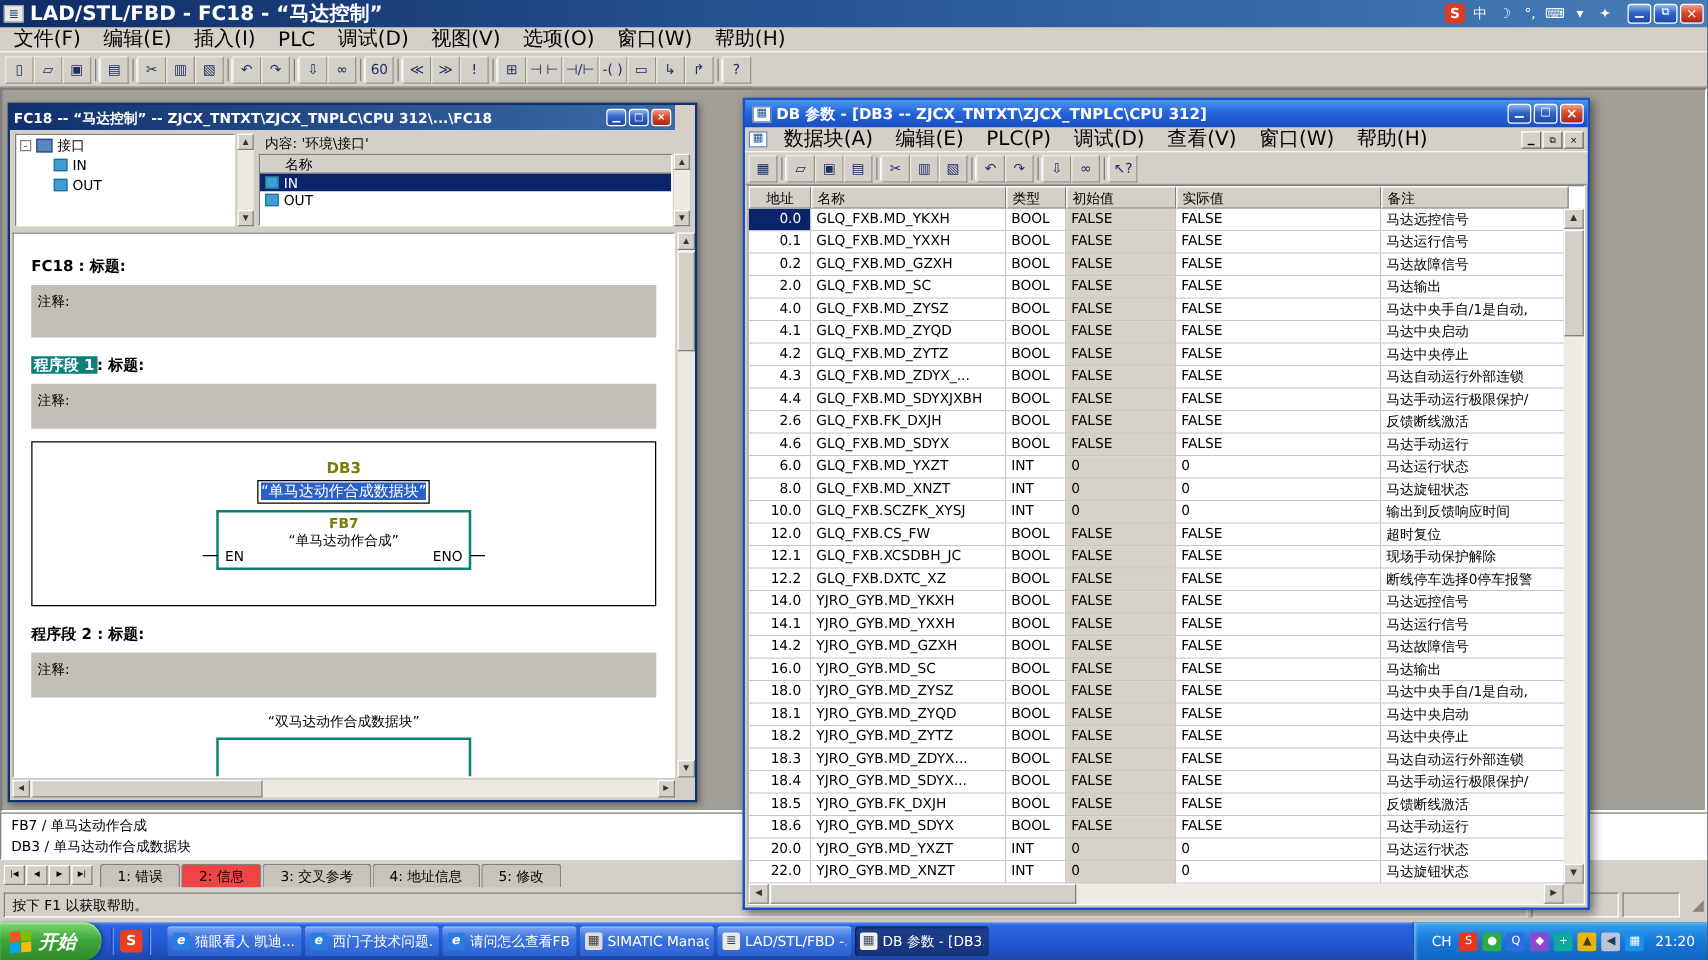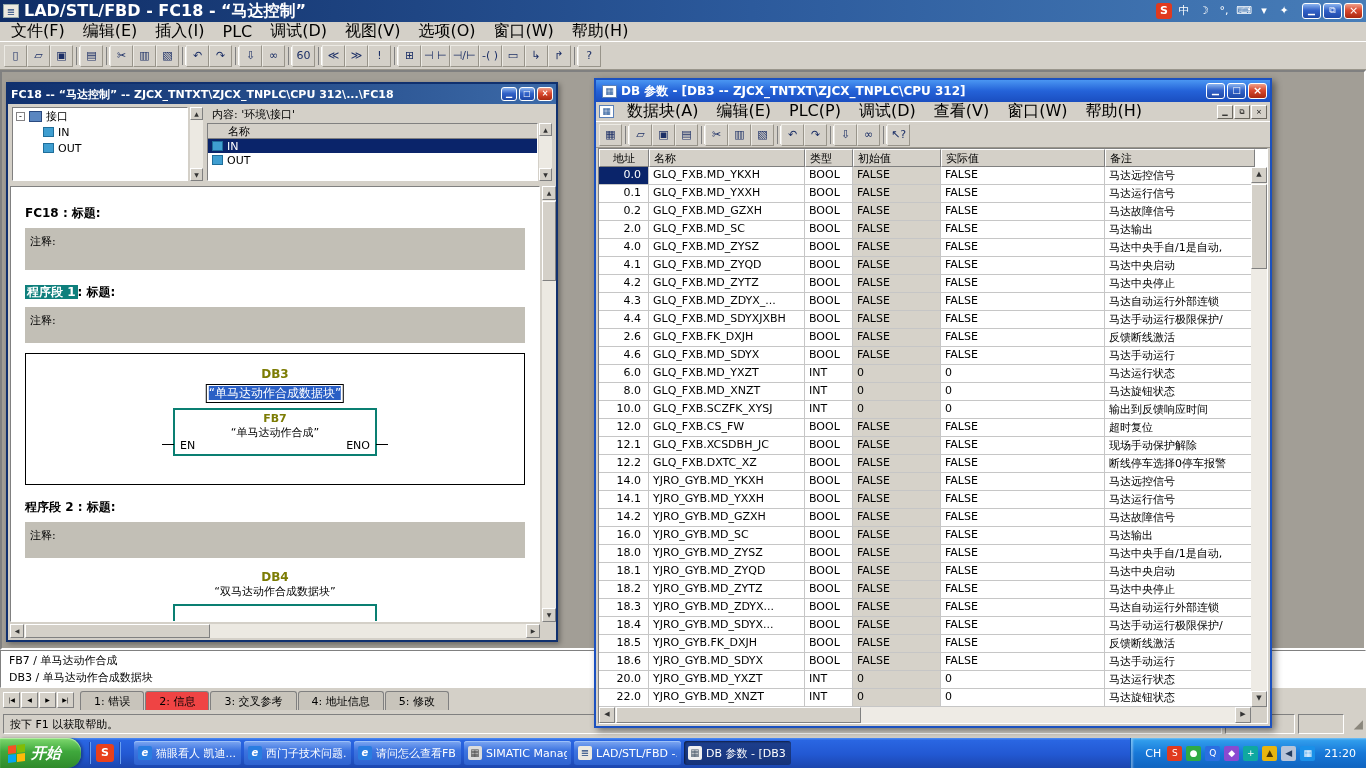--- a/index.html
+++ b/index.html
@@ -21,21 +21,21 @@
 .m-menubar{position:absolute;left:0;top:22px;right:0;height:20px;background:#d4d0c8;display:flex;align-items:center;border-bottom:1px solid #fff;padding-left:2px}
 .menu-item{padding:2px 9px;font-size:16px;white-space:nowrap}
 .m-toolbar{position:absolute;left:0;top:42px;right:0;height:28px;background:#d4d0c8;display:flex;align-items:center;padding-left:4px;border-bottom:1px solid #9a968c}
 .tbtn{min-width:23px;height:22px;line-height:20px;text-align:center;font-size:11px;color:#1c2f66;background:#d4d0c8;border:1px solid;border-color:#eceae4 #98948a #98948a #eceae4;padding:0 2px;white-space:nowrap}
 .tbtn.sep{width:7px;min-width:7px;border:none;position:relative;background:transparent}
 .tbtn.sep::before{content:"";position:absolute;left:3px;top:2px;bottom:2px;width:2px;border-left:1px solid #808080;border-right:1px solid #fff}
 .mdi{position:absolute;left:0;top:70px;right:0;height:580px;background:#a29e96;border:2px solid;border-color:#808080 #fff #fff #808080}
 
 
 .fc-win{position:absolute;left:4px;top:10px;width:552px;height:560px;background:#d4d0c8;border:2px solid #10306e;box-shadow:2px 2px 5px rgba(0,0,0,.35)}
-.fc-title{position:absolute;left:0;top:0;right:0;height:20px;background:linear-gradient(90deg,#10306e,#3c6aa8);color:#fff;display:flex;align-items:center;padding:0 3px;font-size:11px;font-weight:bold;white-space:nowrap;overflow:hidden}
+.fc-title{position:absolute;left:0;top:0;right:16px;height:20px;background:linear-gradient(90deg,#10306e,#3c6aa8);color:#fff;display:flex;align-items:center;padding:0 3px;font-size:11px;font-weight:bold;white-space:nowrap;overflow:hidden}
 .fc-title .win-ctrls{margin-left:auto}
 .fc-title .wbtn{width:16px;height:14px;line-height:11px;font-size:8px}
 .fc-iface{position:absolute;left:2px;top:20px;right:2px;height:82px;background:#d4d0c8}
 .tree-panel{position:absolute;left:2px;top:3px;width:176px;height:74px;background:#fff;border:1px solid;border-color:#808080 #fff #fff #808080;overflow:hidden;font-size:11px}
 .tree-row{display:flex;align-items:center;height:16px;padding-left:3px;gap:4px;white-space:nowrap}
 .tree-row.indent{padding-left:30px}
 .expander{width:9px;height:9px;border:1px solid #848284;background:#fff;font-size:8px;line-height:7px;text-align:center;flex:0 0 auto}
 .node-ico{width:13px;height:11px;background:#5a86c0;border:1px solid #2a4a80;flex:0 0 auto}
 .node-ico.io{width:11px;height:10px;background:#3f9ed0;border-color:#1f6e9a}
 .mini-scroll{position:absolute;left:180px;top:3px;width:13px;height:74px;background:#ece9e2}
@@ -285,21 +285,20 @@
             <div class="fb-box">
               <div class="fb-t">FB7</div>
               <div class="fb-n">“单马达动作合成”</div>
               <span class="fb-en">EN</span>
               <span class="fb-eno">ENO</span>
             </div>
           </div>
           <div class="net-h">程序段 2 :  标题:</div>
           <div class="cmt h36">注释:</div>
           <div class="net2">
-            <div class="db-l2">DB4</div>
             <div class="db-n2">“双马达动作合成数据块”</div>
             <div class="fb-partial"></div>
           </div>
         </div>
 
         <div class="sb sb-v-fc">
           <span class="sb-btn" style="top:0;left:0;width:14px;height:14px">▲</span>
           <span class="sb-thumb" style="top:15px;left:0;width:14px;height:80px"></span>
           <span class="sb-btn" style="bottom:0;left:0;width:14px;height:14px">▼</span>
         </div>

